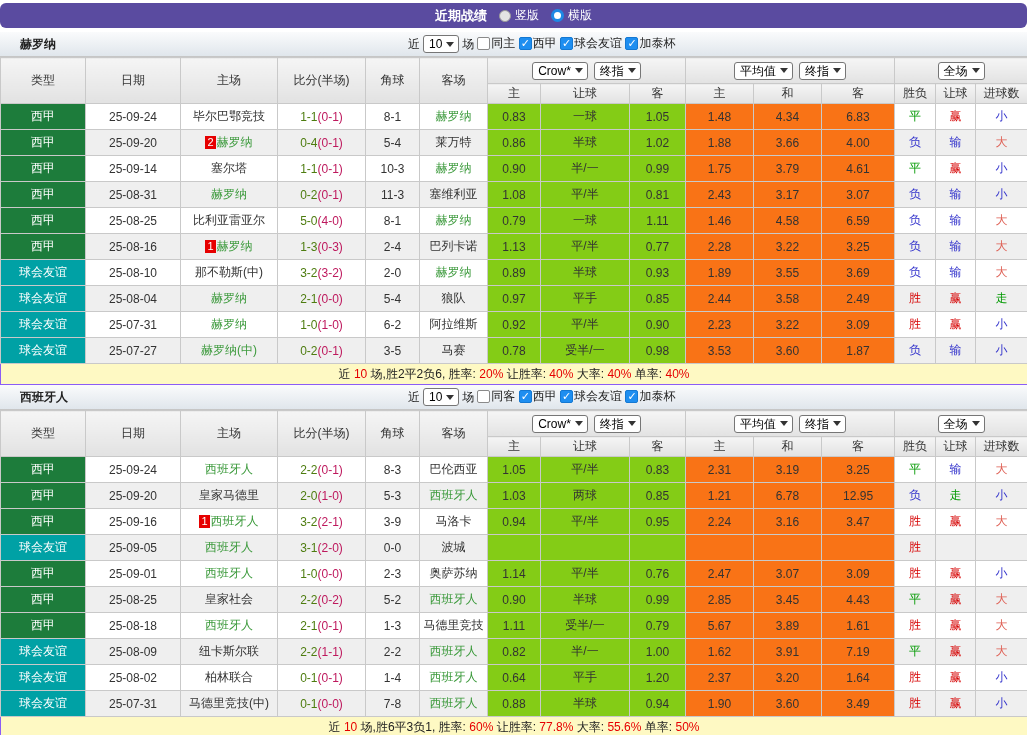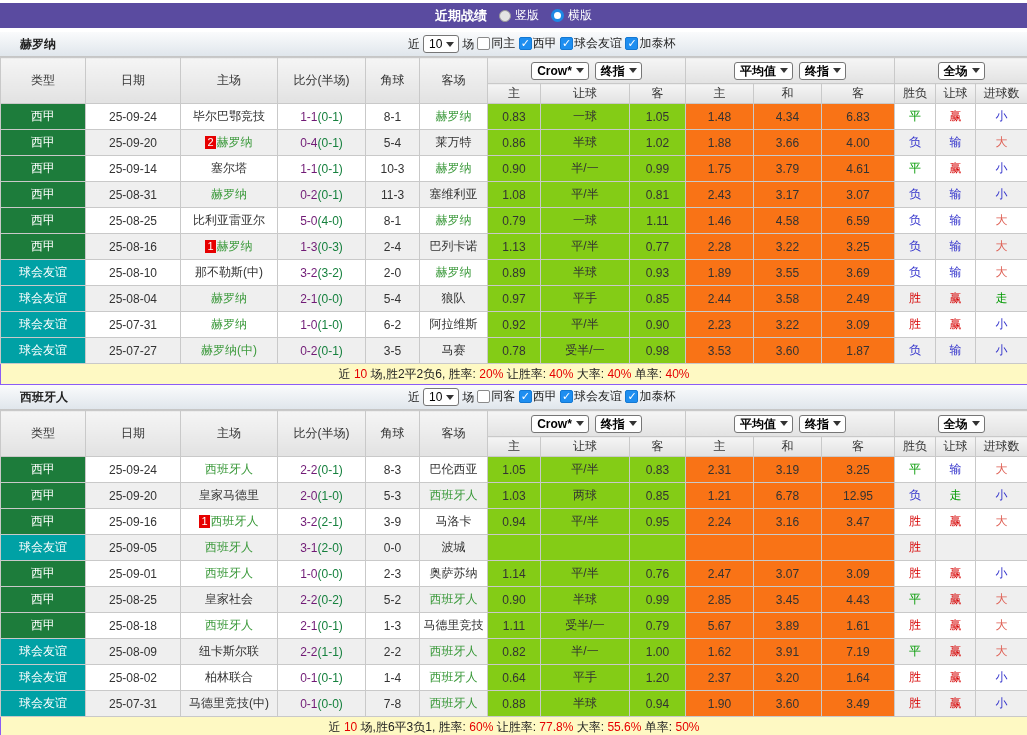--- a/index.html
+++ b/index.html
@@ -1,20 +1,20 @@
 <!DOCTYPE html>
 <html><head>
 <meta charset="utf-8">
 <style>
   html,body{margin:0;padding:0;background:#fff;}
   body{width:1027px;font-family:"Liberation Sans","DejaVu Sans",sans-serif;font-size:12px;color:#333;}
   .page{width:1027px;height:735px;overflow:hidden;background:#fff;position:relative;}
 
   
-  .titlebar{margin:3px 0 4px 0;height:25px;background:#5a4ba0;display:flex;align-items:center;justify-content:center;gap:12px;color:#fff;}
+  .titlebar{margin:3px 0 4px 0;height:25px;background:#5a4ba0;display:flex;align-items:center;justify-content:center;gap:12px;color:#fff;border-radius:6px;}
   .titlebar .t{font-weight:bold;font-size:13px;}
   .radio-opt{display:inline-flex;align-items:center;gap:4px;cursor:pointer;}
   .rad{display:inline-block;box-sizing:border-box;}
   .rad.off{width:12px;height:12px;border-radius:50%;background:#e3e3e3;border:1px solid #9a9a9a;}
   .rad.on{width:13px;height:13px;border-radius:50%;background:#fff;border:3px solid #1e88e5;}
 
   
   .secbar{height:24px;background:linear-gradient(#fafbfc,#e0e6ec);border-bottom:1px solid #c6c6c6;position:relative;display:flex;align-items:center;}
   .secbar .team{margin-left:20px;font-weight:bold;color:#222;}
   .secbar .controls{position:absolute;left:408px;top:0;height:100%;display:flex;align-items:center;gap:3px;color:#222;}
@@ -25,34 +25,34 @@
   .cbx.on::after{content:"\2713";position:absolute;left:1px;top:-1px;color:#fff;font-size:11px;font-weight:bold;line-height:13px;}
   .cb-item{display:inline-flex;align-items:center;gap:1px;cursor:pointer;justify-content:center;}
 
   
   table{border-collapse:collapse;width:1027px;table-layout:fixed;}
   th,td{border:1px solid #c9c9c9;text-align:center;overflow:hidden;white-space:nowrap;padding:0;}
   thead th{background:linear-gradient(#f5f5f5,#e2e2e2);font-weight:normal;color:#333;}
   thead tr.grp th{height:25px;}
   thead tr.sub th{height:19px;}
   .grp-cell{padding:0;}
-  .grp-cell .wrap{display:flex;align-items:flex-end;justify-content:center;gap:6px;font-weight:bold;}
+  .grp-cell .wrap{display:flex;align-items:flex-end;justify-content:center;gap:6px;}
   tbody td{height:25px;background:#fff;}
   tbody tr:nth-child(even) td.pl{background:#efefef;}
   td.ah{background:#84cc16;}
   td.avg{background:#f97316;}
   td.type-cell{color:#fff;}
   .t-liga{background:#1d7c3b;}
   .t-friend{background:#00a1a5;}
   tfoot td{height:20px;background:#fef9c3;border:1px solid #8b5cf6;margin-left:8px;}
   .summary{color:#222;}
   .summary .red{color:#e60000;}
 
-  .ft{color:#701a75;}
-  .ht{color:#15803d;}
+  .ft{color:#4d7c0f;}
+  .ht{color:#be185d;}
   .badge{display:inline-block;background:#e60000;color:#fff;font-size:11px;line-height:13px;padding:0 2px;margin-right:1px;}
   .badge:empty{display:none;}
   .team-green{color:#3c9a3c;}
   .c-red{color:#d60000;}
   .c-green{color:#009900;}
   .c-blue{color:#3333cc;}
   .c-softred{color:#df6257;}
 </style>
 </head>
 <body>

